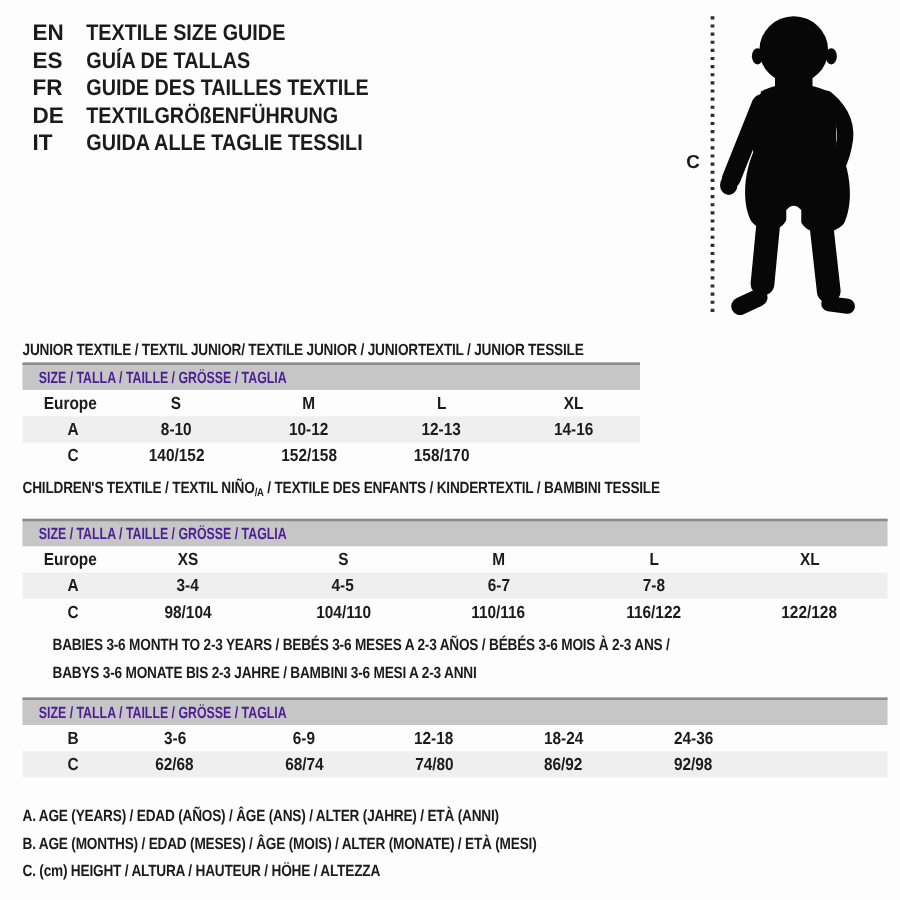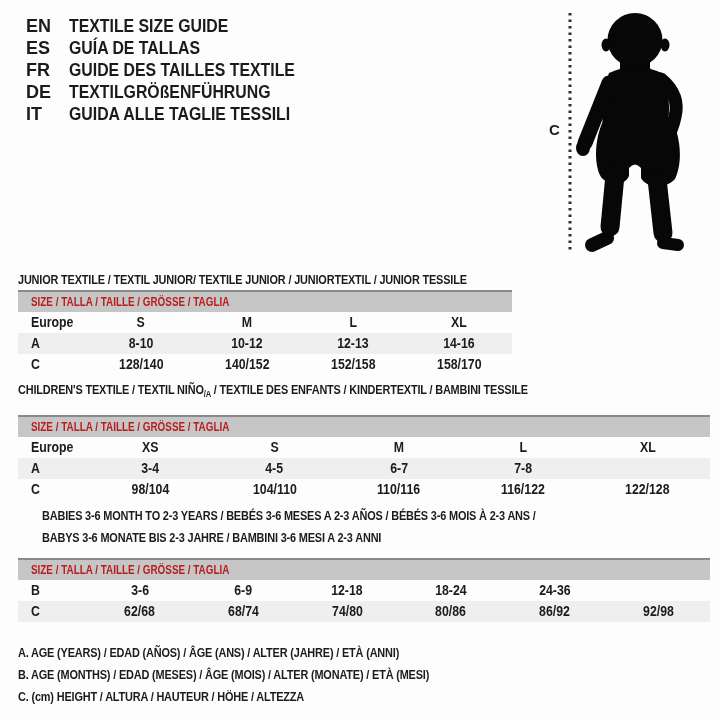--- a/index.html
+++ b/index.html
@@ -31,26 +31,26 @@
   .t-babies{top:508px;}
   .t-babies .line{height:22px;margin-left:24px;}
   .sub{font-size:9px;vertical-align:-3px;}
 
   
   .table{position:absolute;left:18px;}
   .tbl-junior{top:290px;width:494px;}
   .tbl-children{top:415px;width:692px;}
   .tbl-babies{top:558px;width:692px;}
   .bar{height:22px;background:#c6c6c6;border-top:2px solid #8a8a8a;box-sizing:border-box;
-       line-height:19px;padding-left:13px;font-size:13px;color:#b91c1c;}
+       line-height:19px;padding-left:13px;font-size:13px;color:#4c1d95;}
   .trow{display:grid;height:21px;line-height:21px;font-size:14px;}
   .tbl-junior .trow{grid-template-columns:70px repeat(4,1fr);}
   .tbl-children .trow{grid-template-columns:70px repeat(5,1fr);}
   .tbl-babies .trow{grid-template-columns:70px repeat(6,1fr);}
-  .lbl{padding-left:13px;text-align:left;}
+  .lbl{padding-left:13px;text-align:center;}
   .cell{text-align:center;}
   .shade{background:#efefef;}
 
   
   .notes{position:absolute;left:18px;top:642px;font-size:13px;}
   .note-row{height:22px;line-height:22px;}
 </style>
 </head>
 <body>
 
@@ -115,21 +115,20 @@
   </div>
   <div class="trow shade">
     <div class="lbl"><span class="scx">A</span></div>
     <div class="cell"><span class="scx-c">8-10</span></div>
     <div class="cell"><span class="scx-c">10-12</span></div>
     <div class="cell"><span class="scx-c">12-13</span></div>
     <div class="cell"><span class="scx-c">14-16</span></div>
   </div>
   <div class="trow">
     <div class="lbl"><span class="scx">C</span></div>
-    <div class="cell"><span class="scx-c">128/140</span></div>
     <div class="cell"><span class="scx-c">140/152</span></div>
     <div class="cell"><span class="scx-c">152/158</span></div>
     <div class="cell"><span class="scx-c">158/170</span></div>
   </div>
 </div>
 
 <div class="sec-title t-children">
   <span class="scx-t"><span>CHILDREN'S TEXTILE / TEXTIL NIÑO</span><span class="sub">/A</span><span> / TEXTILE DES ENFANTS / KINDERTEXTIL / BAMBINI TESSILE</span></span>
 </div>
 <div class="table tbl-children">
@@ -175,21 +174,20 @@
     <div class="cell"><span class="scx-c">6-9</span></div>
     <div class="cell"><span class="scx-c">12-18</span></div>
     <div class="cell"><span class="scx-c">18-24</span></div>
     <div class="cell"><span class="scx-c">24-36</span></div>
   </div>
   <div class="trow shade">
     <div class="lbl"><span class="scx">C</span></div>
     <div class="cell"><span class="scx-c">62/68</span></div>
     <div class="cell"><span class="scx-c">68/74</span></div>
     <div class="cell"><span class="scx-c">74/80</span></div>
-    <div class="cell"><span class="scx-c">80/86</span></div>
     <div class="cell"><span class="scx-c">86/92</span></div>
     <div class="cell"><span class="scx-c">92/98</span></div>
   </div>
 </div>
 
 <div class="notes">
   <div class="note-row"><span class="scx-t">A. AGE (YEARS) / EDAD (AÑOS) / ÂGE (ANS) / ALTER (JAHRE) / ETÀ (ANNI)</span></div>
   <div class="note-row"><span class="scx-t">B. AGE (MONTHS) / EDAD (MESES) / ÂGE (MOIS) / ALTER (MONATE) / ETÀ (MESI)</span></div>
   <div class="note-row"><span class="scx-t">C. (cm) HEIGHT / ALTURA / HAUTEUR / HÖHE / ALTEZZA</span></div>
 </div>

